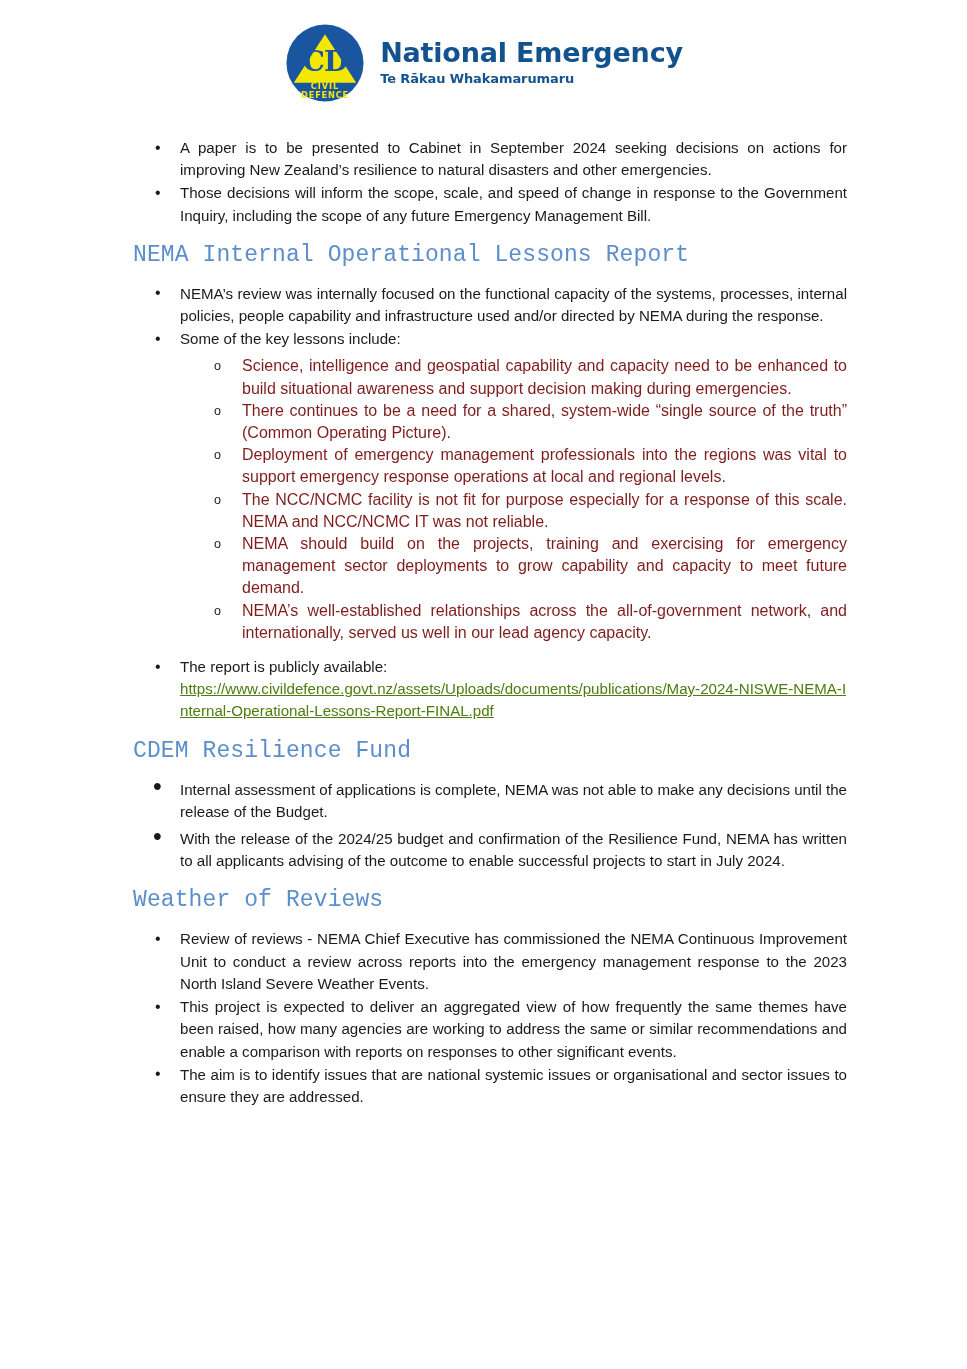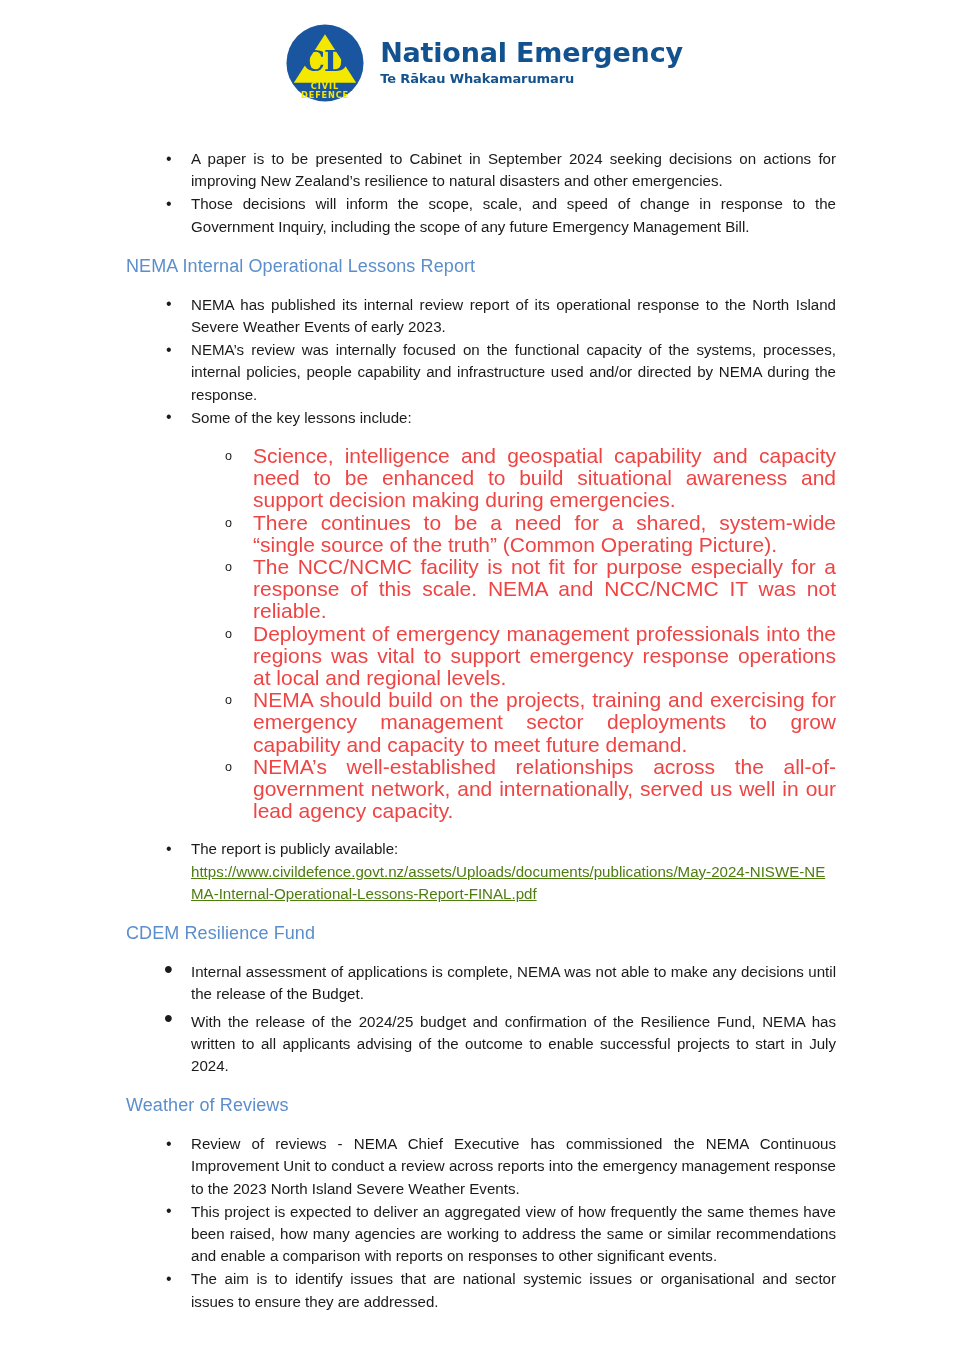--- a/index.html
+++ b/index.html
@@ -63,37 +63,37 @@
 
   
   .doc-body {
     position: absolute;
     left: 117px;
     top: 132px;
     width: 735px;
   }
 
   h2.section-heading {
-    font-family: Liberation Sans, sans-serif;
+    font-family: Liberation Mono, monospace;
     font-weight: normal;
-    font-size: 18px;
+    font-size: 23px;
     line-height: 24px;
     color: #5b8ecb;
-    margin: 9px;
+    margin: 16px;
     padding: 0;
     letter-spacing: 0.1px;
   }
   .sec-gap-1 { margin-top: 26px; }
   .sec-gap-2 { margin-top: 22px; }
   .sec-gap-3 { margin-top: 50px; }
 
   
   ul.lvl1, ul.lvl2 {
     list-style: none;
-    margin: 16px;
+    margin: 5px;
     padding: 0;
   }
   ul.lvl1 > li {
     position: relative;
     padding-left: 58px;
     font-size: 15.1px;
     line-height: 22.2px;
     text-align: justify;
     margin-top: 1px;
     color: #1a1a1a;
@@ -116,24 +116,24 @@
   ul.lvl1 > li.no-justify {
     text-align: left;
   }
 
   ul.lvl2 {
     margin-top: 1px;
   }
   ul.lvl2 > li {
     position: relative;
     padding-left: 58px;
-    font-size: 21px;
+    font-size: 16px;
     line-height: 22.2px;
     text-align: justify;
-    color: #ef4444;
+    color: #7f1d1d;
   }
   ul.lvl2 > li::before {
     content: "o";
     position: absolute;
     left: 30px;
     top: 0;
     font-size: 12.6px;
     line-height: 22.6px;
     color: #1a1a1a;
   }
@@ -178,31 +178,30 @@
 <main class="doc-body">
 
   <ul class="lvl1">
     <li>A paper is to be presented to Cabinet in September 2024 seeking decisions on actions for improving New Zealand’s resilience to natural disasters and other emergencies.</li>
     <li>Those decisions will inform the scope, scale, and speed of change in response to the Government Inquiry, including the scope of any future Emergency Management Bill.</li>
   </ul>
 
   <h2 class="section-heading sec-gap-1">NEMA Internal Operational Lessons Report</h2>
 
   <ul class="lvl1">
-    <li>NEMA has published its internal review report of its operational response to the North Island Severe Weather Events of early 2023.</li>
     <li>NEMA’s review was internally focused on the functional capacity of the systems, processes, internal policies, people capability and infrastructure used and/or directed by NEMA during the response.</li>
     <li class="no-justify">Some of the key lessons include:</li>
   </ul>
 
   <div class="sublist-wrap">
     <ul class="lvl2">
       <li>Science, intelligence and geospatial capability and capacity need to be enhanced to build situational awareness and support decision making during emergencies.</li>
       <li>There continues to be a need for a shared, system-wide “single source of the truth” (Common Operating Picture).</li>
+      <li>Deployment of emergency management professionals into the regions was vital to support emergency response operations at local and regional levels.</li>
       <li>The NCC/NCMC facility is not fit for purpose especially for a response of this scale. NEMA and NCC/NCMC IT was not reliable.</li>
-      <li>Deployment of emergency management professionals into the regions was vital to support emergency response operations at local and regional levels.</li>
       <li>NEMA should build on the projects, training and exercising for emergency management sector deployments to grow capability and capacity to meet future demand.</li>
       <li>NEMA’s well-established relationships across the all-of-government network, and internationally, served us well in our lead agency capacity.</li>
     </ul>
   </div>
 
   <ul class="lvl1" style="margin-top:12px;">
     <li class="no-justify">
       <span>The report is publicly available:</span>
       <div class="link-block">
         <a class="doc-link" href="#">https://www.civildefence.govt.nz/assets/Uploads/documents/publications/May-2024-NISWE-NEMA-Internal-Operational-Lessons-Report-FINAL.pdf</a>

